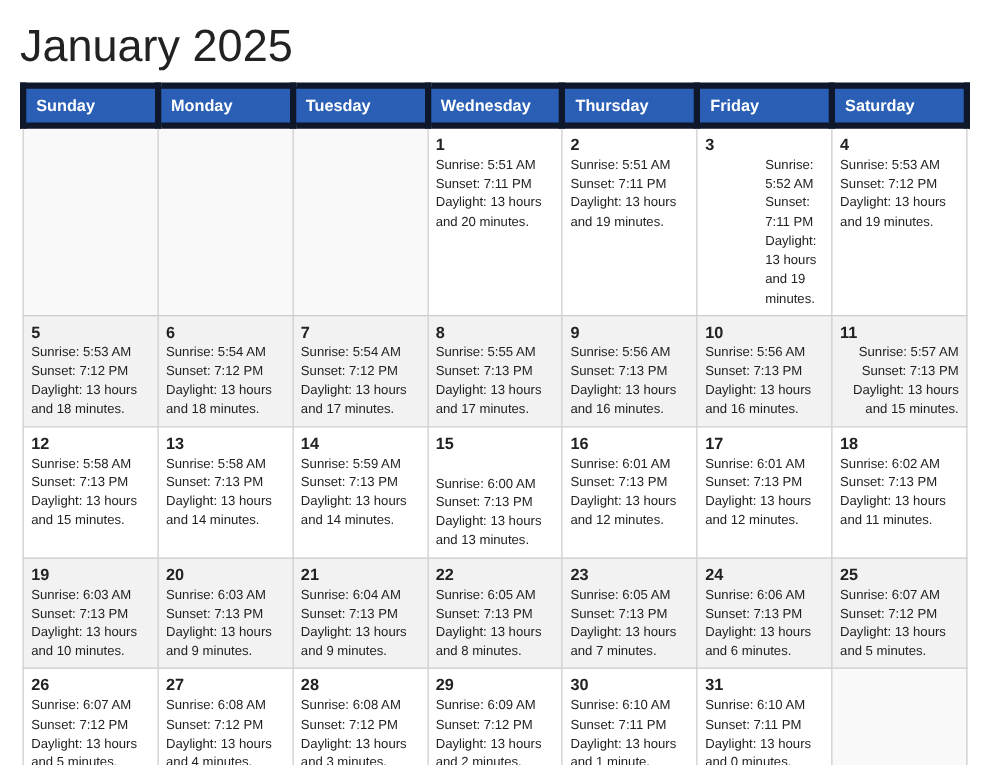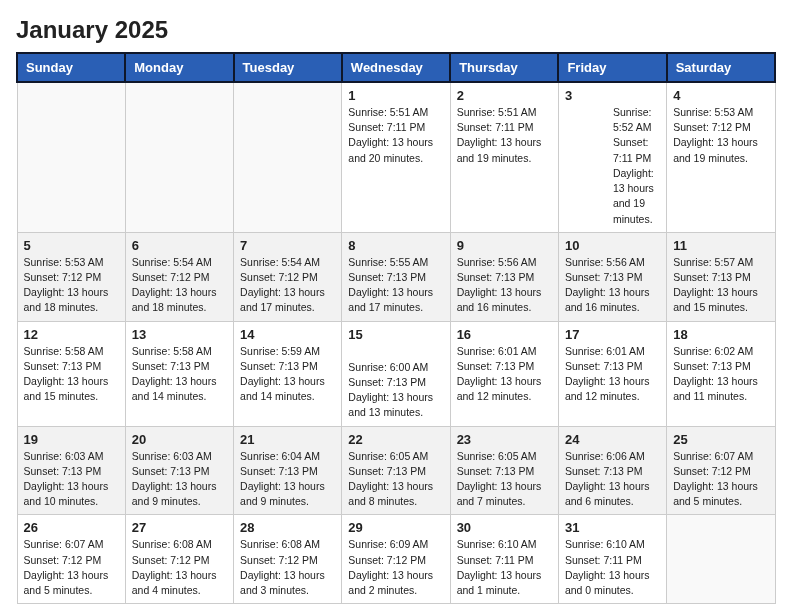--- a/index.html
+++ b/index.html
@@ -35,40 +35,40 @@
     }
     .logo-icon {
       width: 28px;
       height: 22px;
       margin-left: 2px;
     }
     .title-area {
       text-align: right;
     }
     .calendar-title {
-      font-size: 24px;
-      font-weight: bold;
+      font-size: 36px;
+      font-weight: normal;
       color: #222;
     }
     .calendar-subtitle {
       font-size: 15px;
       color: #444;
     }
     .calendar {
       width: 100%;
       border-collapse: collapse;
       border: 1px solid #ccc;
     }
     .calendar th {
       background-color: #2a5fb5;
       color: #fff;
       text-align: left;
       padding: 6px 8px;
       font-size: 13px;
-      border: 2px solid #0f172a;
+      border: 5px solid #0f172a;
     }
     .calendar td {
       border: 1px solid #ccc;
       vertical-align: top;
       padding: 5px 6px;
       width: calc(100% / 7);
       min-height: 80px;
       font-size: 11px;
       color: #222;
       background: #fff;
@@ -183,21 +183,21 @@
         </td>
         <td>
           <div class="day-number">10</div>
           <div class="day-detail" style="white-space: pre-line;">Sunrise: 5:56 AM
 Sunset: 7:13 PM
 Daylight: 13 hours
 and 16 minutes.</div>
         </td>
         <td>
           <div class="day-number">11</div>
-          <div class="day-detail" style="white-space: pre-line;">Sunrise: 5:57 AM
+          <div class="day-detail" style="white-space: pre-line; text-align: right;">Sunrise: 5:57 AM
 Sunset: 7:13 PM
 Daylight: 13 hours
 and 15 minutes.</div>
         </td>
       </tr>
       <tr>
         <td>
           <div class="day-number">12</div>
           <div class="day-detail" style="white-space: pre-line;">Sunrise: 5:58 AM
 Sunset: 7:13 PM

